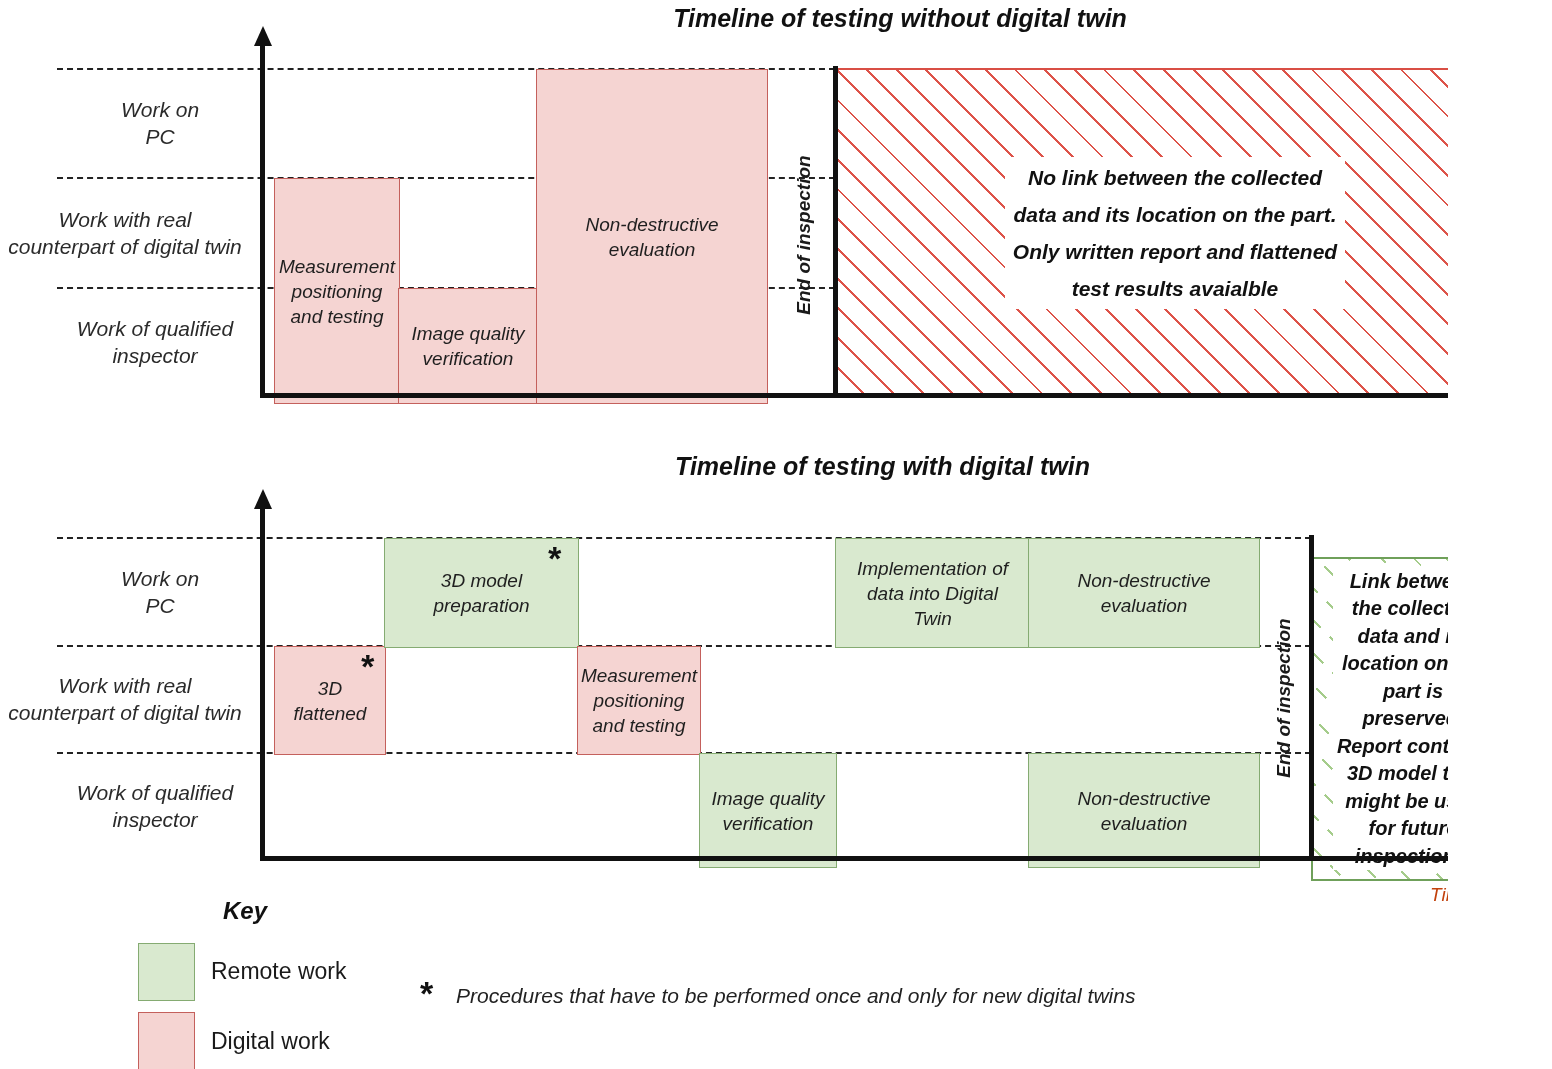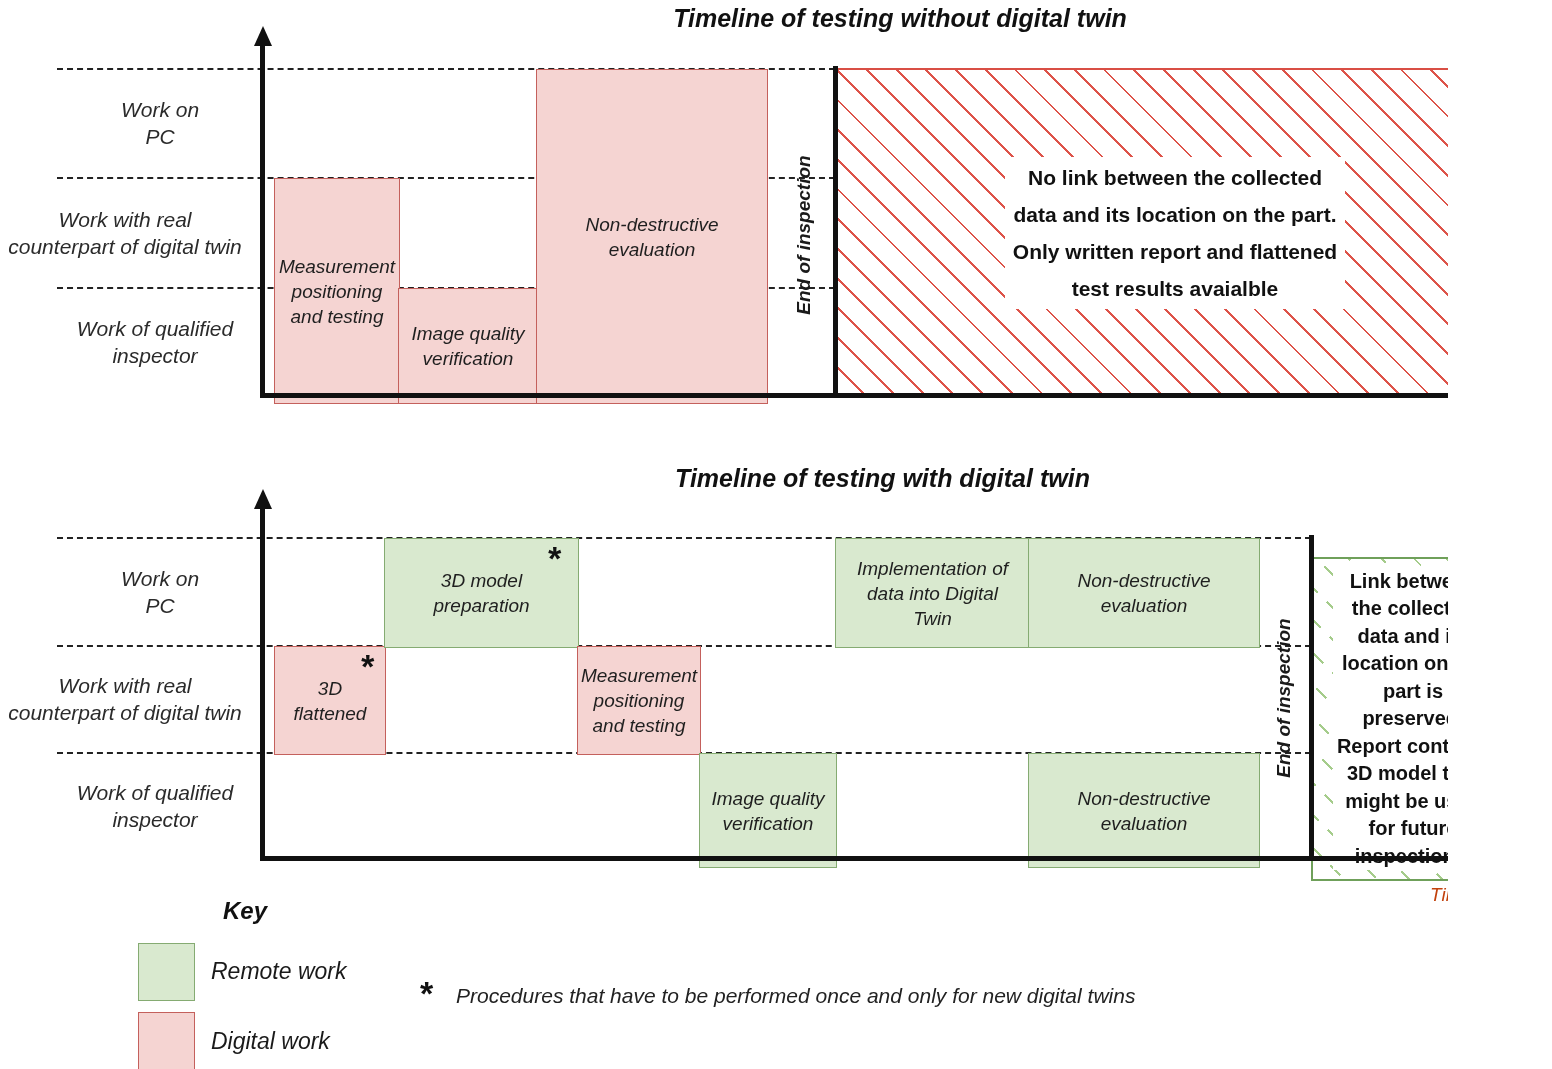--- a/index.html
+++ b/index.html
@@ -22,25 +22,25 @@
   .eoi{font-size:19px;font-weight:bold;font-style:italic;text-align:center;color:#1a1a1a;
        transform:rotate(-90deg);width:220px;height:26px;}
   .wall{background:#111;}
   .hatch-red{background:
       repeating-linear-gradient(45deg, rgba(0,0,0,0) 0px, rgba(0,0,0,0) 19px, #dd5349 19px, #dd5349 21px),#fff;
       border:2px solid #d94f45;box-sizing:border-box;display:flex;align-items:center;justify-content:center;}
   .hatch-green{background:
       repeating-linear-gradient(135deg, #fff 0px, #fff 13px, rgba(0,0,0,0) 13px, rgba(0,0,0,0) 27px),
       repeating-linear-gradient(45deg, rgba(0,0,0,0) 0px, rgba(0,0,0,0) 21px, #a5cc8b 21px, #a5cc8b 23px),#fff;
       border:2px solid #6fa05a;box-sizing:border-box;display:flex;align-items:center;justify-content:center;margin-top:20px;}
-  .hatch-note{background:#fff;font-weight:bold;text-align:center;white-space:pre-line;color:#111;}
+  .hatch-note{background:#fff;font-weight:bold;font-style:italic;text-align:center;white-space:pre-line;color:#111;}
   .note-top{font-size:21px;line-height:37px;padding:2px 8px;}
   .note-bottom{font-size:20px;line-height:27.5px;padding:0 4px;}
   .keytitle{font-size:24px;font-weight:bold;font-style:italic;color:#111;}
-  .keylabel{font-size:23px;font-style:italic;color:#1a1a1a;}
+  .keylabel{font-size:23px;color:#1a1a1a;}
   .footnote{font-size:21px;font-style:italic;color:#222;}
   .timelabel{font-size:19px;font-style:italic;color:#c2410c;}
 </style>
 </head>
 <body>
 
 <div class="canvas">
 
   <div class="abs title" style="left:270px;top:4px;width:1260px;">Timeline of testing without digital twin</div>
 
@@ -71,21 +71,21 @@
   </div>
 
   <div class="abs eoi" style="left:696px;top:222px;">End of inspection</div>
   <div class="abs wall" style="left:833px;top:66px;width:5px;height:331px;"></div>
 
   <div class="abs axis" style="left:260px;top:42px;width:5px;height:356px;"></div>
   <div class="abs arrow-up" style="left:253.5px;top:26px;"></div>
   <div class="abs axis" style="left:260px;top:393px;width:1266px;height:5px;"></div>
   <div class="abs arrow-right" style="left:1524px;top:386.5px;"></div>
 
-  <div class="abs title" style="left:270px;top:464px;width:1225px;">Timeline of testing with digital twin</div>
+  <div class="abs title" style="left:270px;top:452px;width:1225px;">Timeline of testing with digital twin</div>
 
   <div class="abs dash" style="left:57px;top:537px;width:1254px;"></div>
   <div class="abs dash" style="left:57px;top:645px;width:1254px;"></div>
   <div class="abs dash" style="left:57px;top:752px;width:1254px;"></div>
 
   <div class="abs rowlabel" style="left:30px;top:565px;width:260px;">Work on
 PC</div>
   <div class="abs rowlabel" style="left:0px;top:672px;width:250px;">Work with real
 counterpart of digital twin</div>
   <div class="abs rowlabel" style="left:25px;top:779px;width:260px;">Work of qualified

